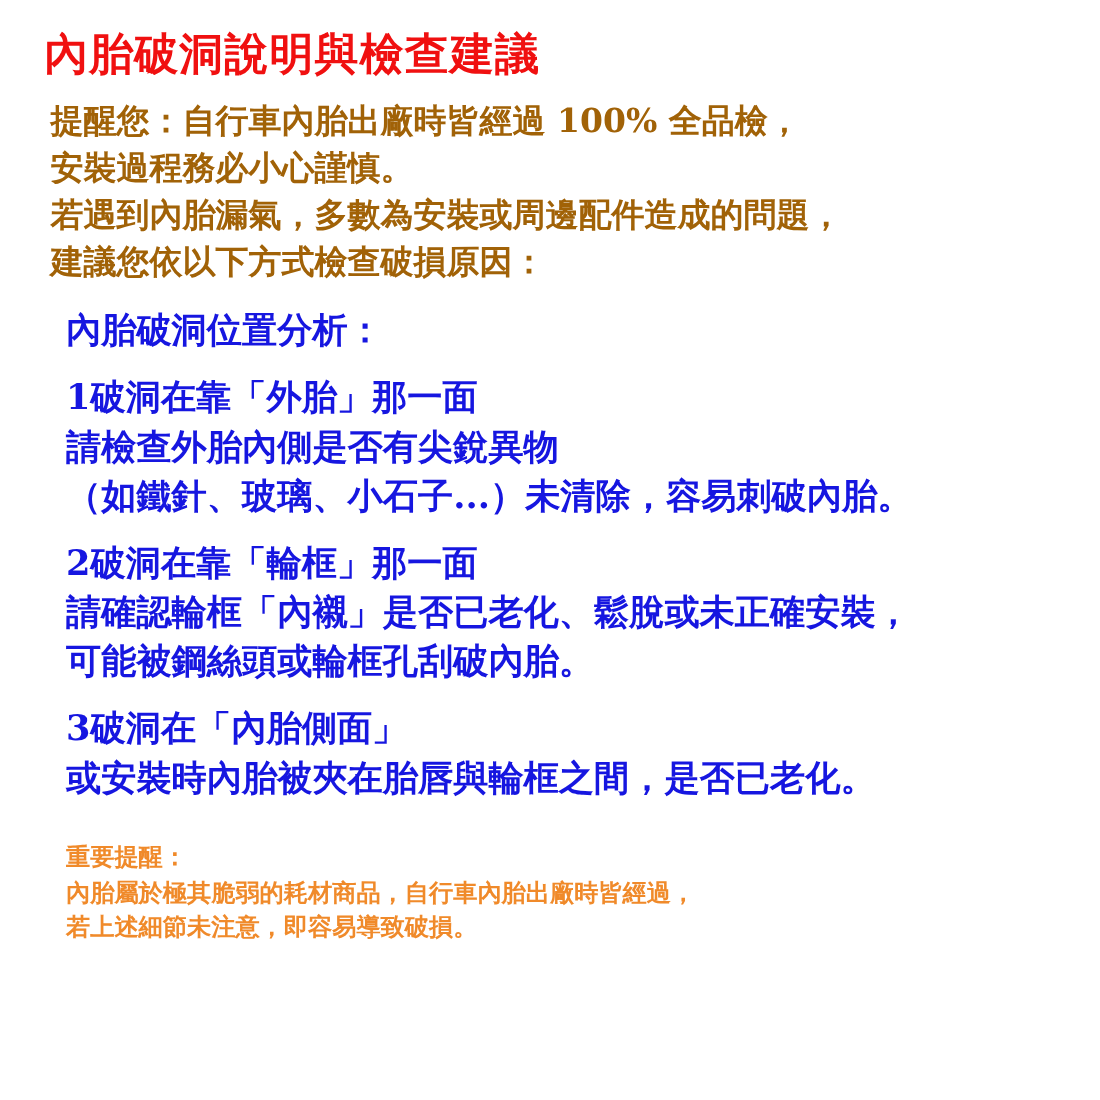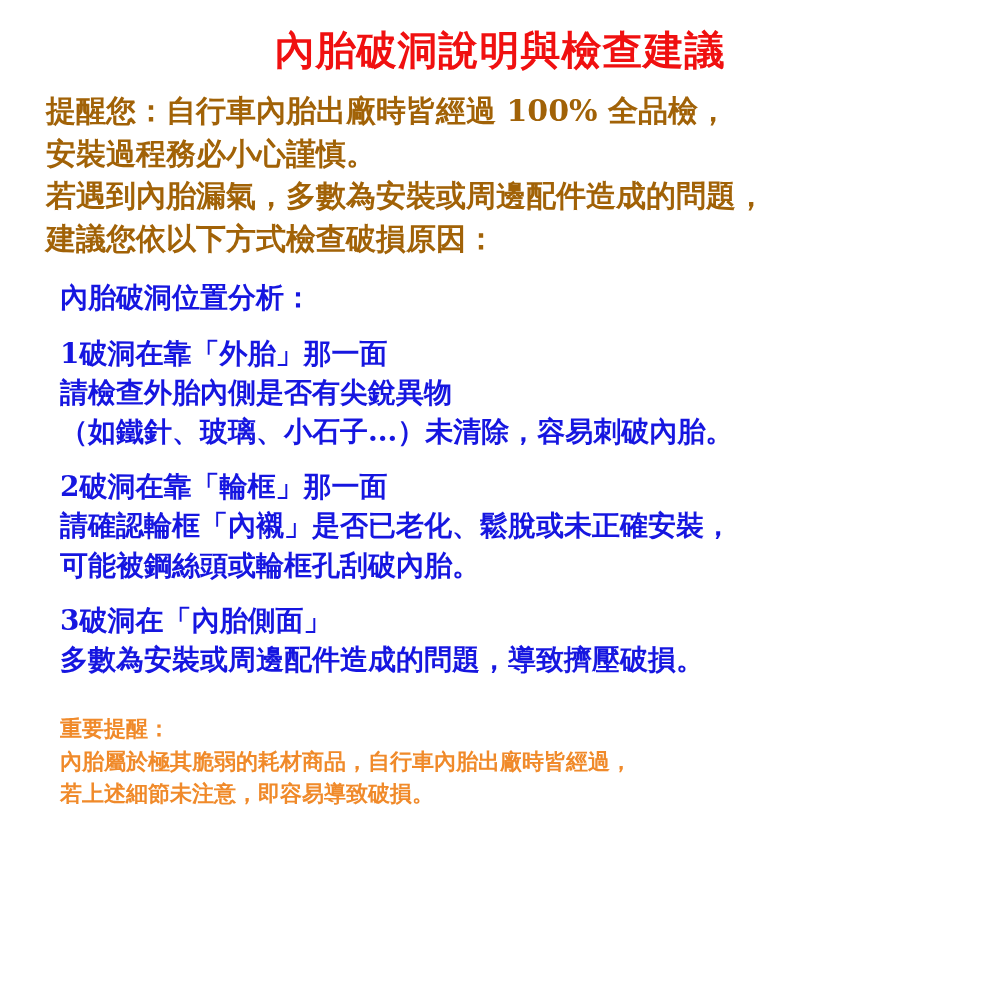--- a/index.html
+++ b/index.html
@@ -14,41 +14,41 @@
     overflow: hidden;
   }
   .page {
     position: relative;
     width: 1000px;
     height: 1000px;
     box-sizing: border-box;
     padding: 26px 40px 0 40px;
   }
   .title {
-    text-align: center;
+    text-align: left;
     color: #f01010;
     font-size: 40px;
     font-weight: bold;
     letter-spacing: 1px;
     margin: 0 0 16px 0;
     line-height: 1.2;
   }
   .intro {
     color: #a16207;
     font-size: 30px;
     font-weight: bold;
     line-height: 1.42;
     margin: 0 0 14px 6px;
   }
   .intro .line {
     white-space: nowrap;
   }
   .section-blue {
     color: #1616e0;
-    font-size: 28px;
+    font-size: 32px;
     font-weight: bold;
     line-height: 1.40;
     margin: 0 0 0 20px;
   }
   .blue-head {
     margin-top: 18px;
   }
   .blue-block {
     margin-top: 16px;
   }
@@ -94,21 +94,21 @@
     </div>
 
     <div class="blue-block">
       <div class="line">2破洞在靠「輪框」那一面</div>
       <div class="line">請確認輪框「內襯」是否已老化、鬆脫或未正確安裝，</div>
       <div class="line">可能被鋼絲頭或輪框孔刮破內胎。</div>
     </div>
 
     <div class="blue-block">
       <div class="line">3破洞在「內胎側面」</div>
-      <div class="line">多數為安裝或周邊配件造成的問題，導致擠壓破損。</div>
+      <div class="line">或安裝時內胎被夾在胎唇與輪框之間，是否已老化。</div>
     </div>
 
   </div>
 
   <div class="notice">
     <div class="line notice-head">重要提醒：</div>
     <div class="line">內胎屬於極其脆弱的耗材商品，自行車內胎出廠時皆經過，</div>
     <div class="line">若上述細節未注意，即容易導致破損。</div>
   </div>
 

